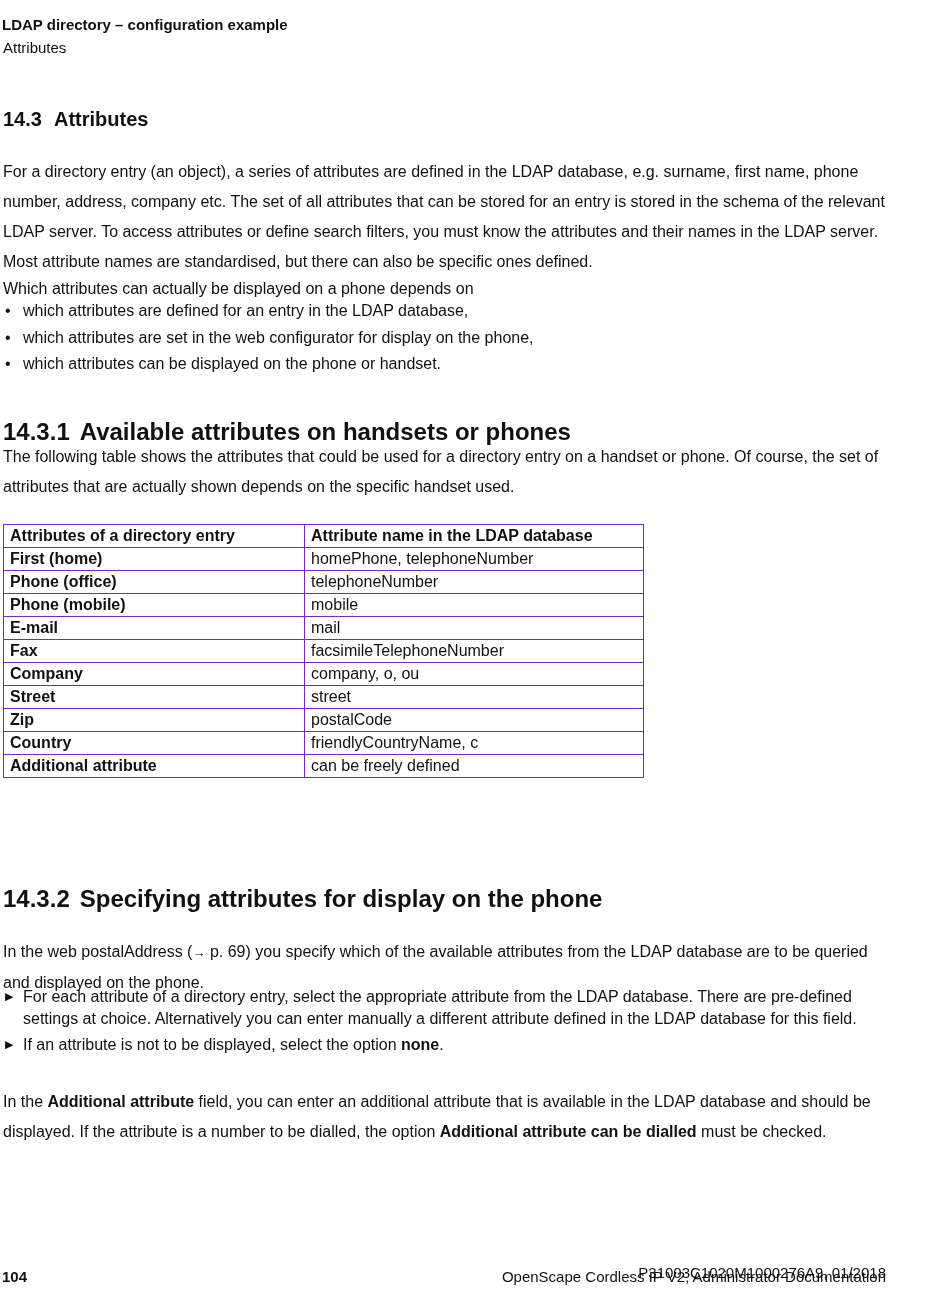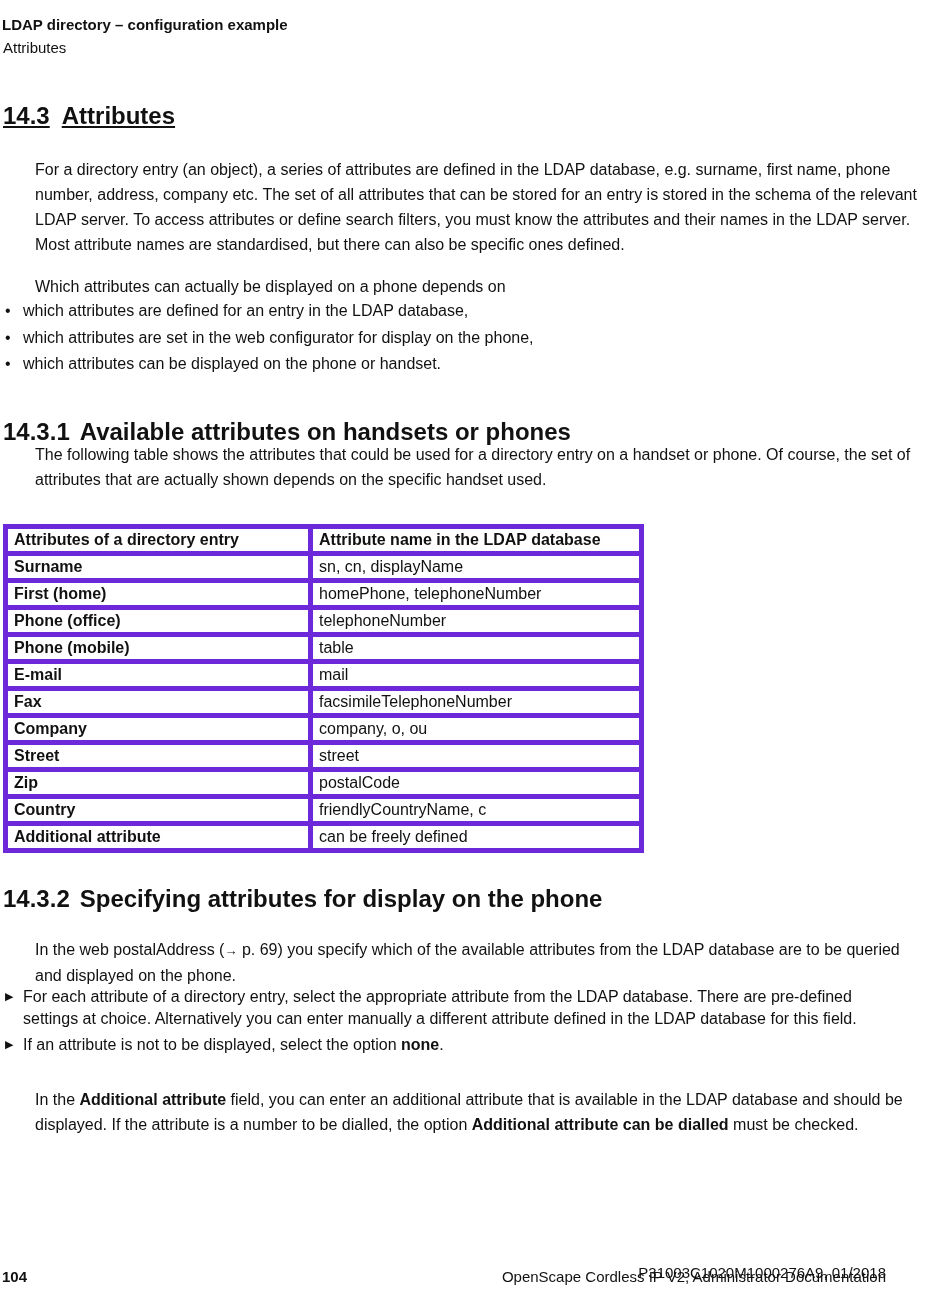--- a/index.html
+++ b/index.html
@@ -4,35 +4,35 @@
   <style>
     html, body { margin: 0; padding: 0; background: #ffffff; }
     body {
       width: 950px; height: 1303px; position: relative; overflow: hidden;
       font-family: "Liberation Sans", sans-serif; color: #111111;
     }
     .abs { position: absolute; }
     .running-title { left: 2px; top: 16px; font-size: 15px; font-weight: bold; }
     .running-sub { left: 3px; top: 39px; font-size: 15px; }
     h1, h2 { margin: 0; font-weight: bold; }
-    .h1 { left: 3px; top: 102px; font-size: 24px; text-decoration: underline; }
+    .h1 { left: 3px; top: 108px; font-size: 20px; }
     .h2 { font-size: 24px; left: 3px; }
     .h2 .num { margin-right: 10px; }
     .h1 .num { margin-right: 12px; }
     p { margin: 0; }
-    .para { left: 3px; width: 890px; font-size: 16px; line-height: 25px; margin-left: 32px; }
+    .para { left: 3px; width: 890px; font-size: 16px; line-height: 30px; }
     ul.bullets { list-style: none; margin: 0; padding: 0; }
     ul.bullets li { position: relative; padding-left: 20px; font-size: 16px; line-height: 21.5px; margin-bottom: 5px; }
     ul.bullets li .mark { position: absolute; left: 2px; top: 0; }
     table.attr {
       position: absolute; left: 3px; top: 524px; width: 641px;
       border-collapse: collapse; font-size: 16px;
     }
     table.attr td, table.attr th {
-      border: 5px solid #6d28d9; padding: 0 6px; height: 22px; line-height: 22px;
+      border: 1px solid #6d28d9; padding: 0 6px; height: 22px; line-height: 22px;
       text-align: left; vertical-align: middle;
     }
     table.attr th { font-weight: bold; }
     table.attr td.key { font-weight: bold; width: 288px; }
     .arrow-list li .mark { font-size: 11px; top: 1px; }
     b { font-weight: bold; }
     .footer-doc { right: 64px; top: 1248px; font-size: 15px; text-align: right; margin-top: 16px; }
     .footer-title { right: 64px; top: 1268px; font-size: 15px; text-align: right; }
     .page-num { left: 2px; top: 1268px; font-size: 15px; font-weight: bold; }
   </style>
@@ -64,34 +64,30 @@
 
 <table class="attr">
   <thead>
     <tr>
       <th>Attributes of a directory entry</th>
       <th>Attribute name in the LDAP database</th>
     </tr>
   </thead>
   <tbody>
     <tr>
-        <td class="key">Surname</td>
-        <td>sn, cn, displayName</td>
-      </tr>
-    <tr>
         <td class="key">First (home)</td>
         <td>homePhone, telephoneNumber</td>
       </tr>
     <tr>
         <td class="key">Phone (office)</td>
         <td>telephoneNumber</td>
       </tr>
     <tr>
         <td class="key">Phone (mobile)</td>
-        <td>table</td>
+        <td>mobile</td>
       </tr>
     <tr>
         <td class="key">E-mail</td>
         <td>mail</td>
       </tr>
     <tr>
         <td class="key">Fax</td>
         <td>facsimileTelephoneNumber</td>
       </tr>
     <tr>

